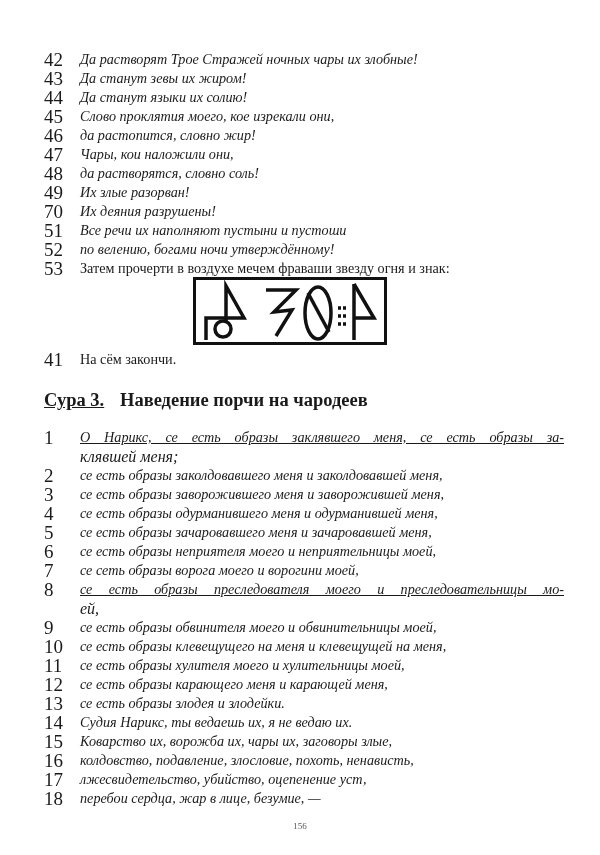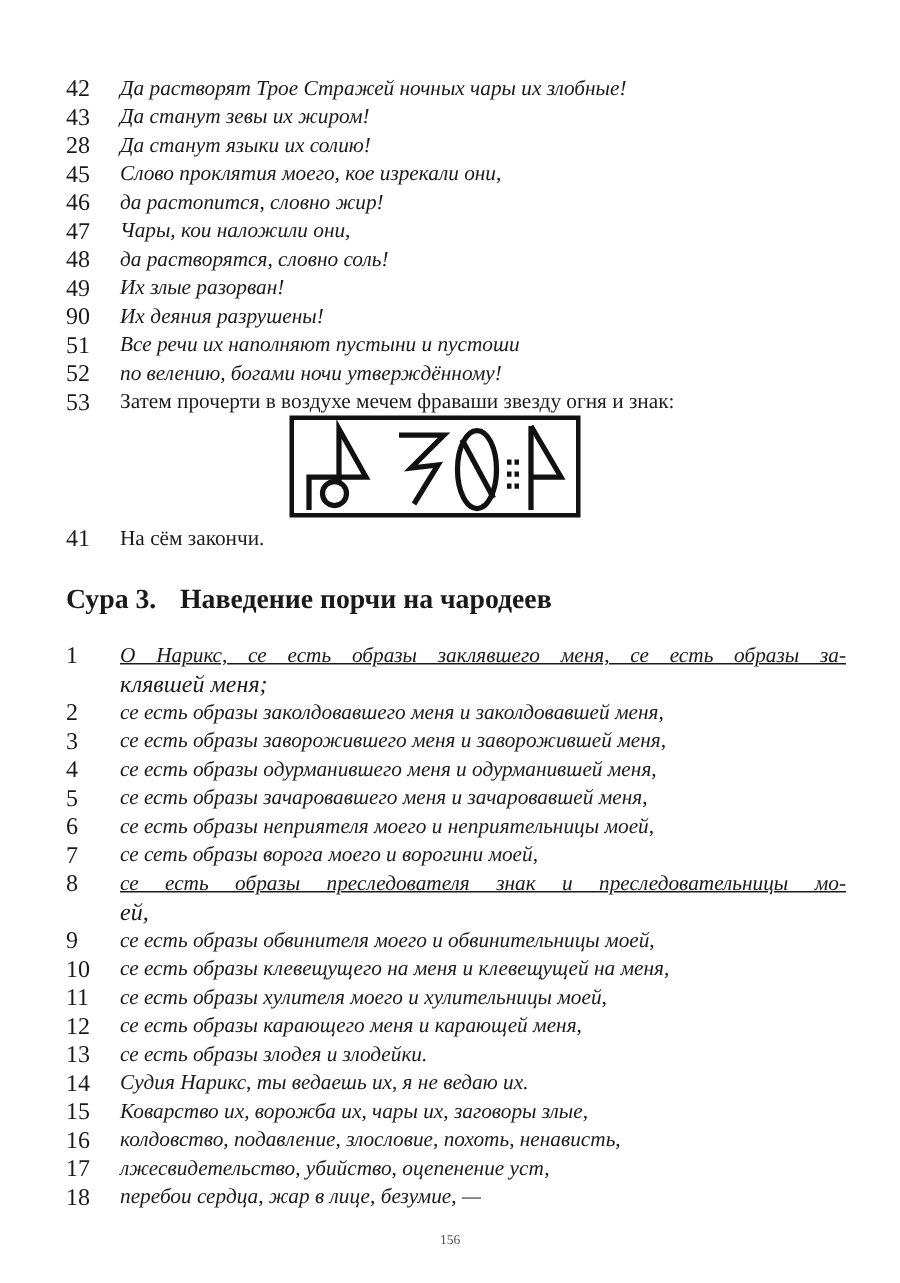--- a/index.html
+++ b/index.html
@@ -7,33 +7,33 @@
       width: 600px; height: 855px; position: relative; overflow: hidden;
       font-family: "DejaVu Serif", "Liberation Serif", serif;
       color: #1a1a1a;
     }
     .page { position: absolute; left: 0; top: 0; width: 600px; height: 855px; }
     .line {
       position: absolute; left: 44px; width: 520px;
       font-size: 14.2px; line-height: 19px; white-space: nowrap;
       font-family: "Liberation Serif", "DejaVu Serif", serif;
     }
-    .num { position: absolute; left: 0; top: 0; width: 34px; font-style: normal; font-family: "Liberation Serif", "DejaVu Serif", serif; font-size: 16px; }
+    .num { position: absolute; left: 0; top: 0; width: 34px; font-style: normal; font-family: "Liberation Serif", "DejaVu Serif", serif; font-size: 19px; }
     .txt { position: absolute; left: 36px; top: 0; }
     .it { font-style: italic; }
     .just { white-space: normal; width: 484px; text-align: justify; text-align-last: justify; text-decoration: underline; }
     .cont { position: absolute; left: 80px; font-style: italic; font-size: 16px; line-height: 19px;
             font-family: "Liberation Serif", "DejaVu Serif", serif; }
     .heading {
       position: absolute; left: 44px; top: 388px;
       font-size: 18.5px; font-weight: bold; line-height: 24px;
       font-family: "Liberation Serif", "DejaVu Serif", serif;
       white-space: nowrap;
     }
-    .heading .h-num { display: inline-block; width: 76px; }
+    .heading .h-num { display: inline-block; width: 76px; text-decoration: underline; }
     .sigil {
       position: absolute; left: 193px; top: 277px; width: 194px; height: 68px;
       border: 3px solid #111; box-sizing: border-box; background: #fff;
     }
     .folio {
       position: absolute; left: 0; width: 600px; top: 821px; text-align: center;
       font-size: 9px; color: #555; font-family: "Liberation Serif", serif;
     }
   </style>
 </head>
@@ -43,21 +43,21 @@
 
   <div class="line it" style="top:50px">
     <span class="num">42</span>
     <span class="txt">Да растворят Трое Стражей ночных чары их злобные!</span>
   </div>
   <div class="line it" style="top:69px">
     <span class="num">43</span>
     <span class="txt">Да станут зевы их жиром!</span>
   </div>
   <div class="line it" style="top:88px">
-    <span class="num">28</span>
+    <span class="num">44</span>
     <span class="txt">Да станут языки их солию!</span>
   </div>
   <div class="line it" style="top:107px">
     <span class="num">45</span>
     <span class="txt">Слово проклятия моего, кое изрекали они,</span>
   </div>
   <div class="line it" style="top:126px">
     <span class="num">46</span>
     <span class="txt">да растопится, словно жир!</span>
   </div>
@@ -67,21 +67,21 @@
   </div>
   <div class="line it" style="top:164px">
     <span class="num">48</span>
     <span class="txt">да растворятся, словно соль!</span>
   </div>
   <div class="line it" style="top:183px">
     <span class="num">49</span>
     <span class="txt">Их злые разорван!</span>
   </div>
   <div class="line it" style="top:202px">
-    <span class="num">90</span>
+    <span class="num">70</span>
     <span class="txt">Их деяния разрушены!</span>
   </div>
   <div class="line it" style="top:221px">
     <span class="num">51</span>
     <span class="txt">Все речи их наполняют пустыни и пустоши</span>
   </div>
   <div class="line it" style="top:240px">
     <span class="num">52</span>
     <span class="txt">по велению, богами ночи утверждённому!</span>
   </div>
@@ -147,21 +147,21 @@
   <div class="line it" style="top:542px">
     <span class="num">6</span>
     <span class="txt">се есть образы неприятеля моего и неприятельницы моей,</span>
   </div>
   <div class="line it" style="top:561px">
     <span class="num">7</span>
     <span class="txt">се сеть образы ворога моего и ворогини моей,</span>
   </div>
   <div class="line it" style="top:580px">
     <span class="num">8</span>
-    <span class="txt just">се есть образы преследователя знак и преследовательницы мо-</span>
+    <span class="txt just">се есть образы преследователя моего и преследовательницы мо-</span>
   </div>
   <div class="cont" style="top:599px">ей,</div>
 
   <div class="line it" style="top:618px">
     <span class="num">9</span>
     <span class="txt">се есть образы обвинителя моего и обвинительницы моей,</span>
   </div>
   <div class="line it" style="top:637px">
     <span class="num">10</span>
     <span class="txt">се есть образы клевещущего на меня и клевещущей на меня,</span>

